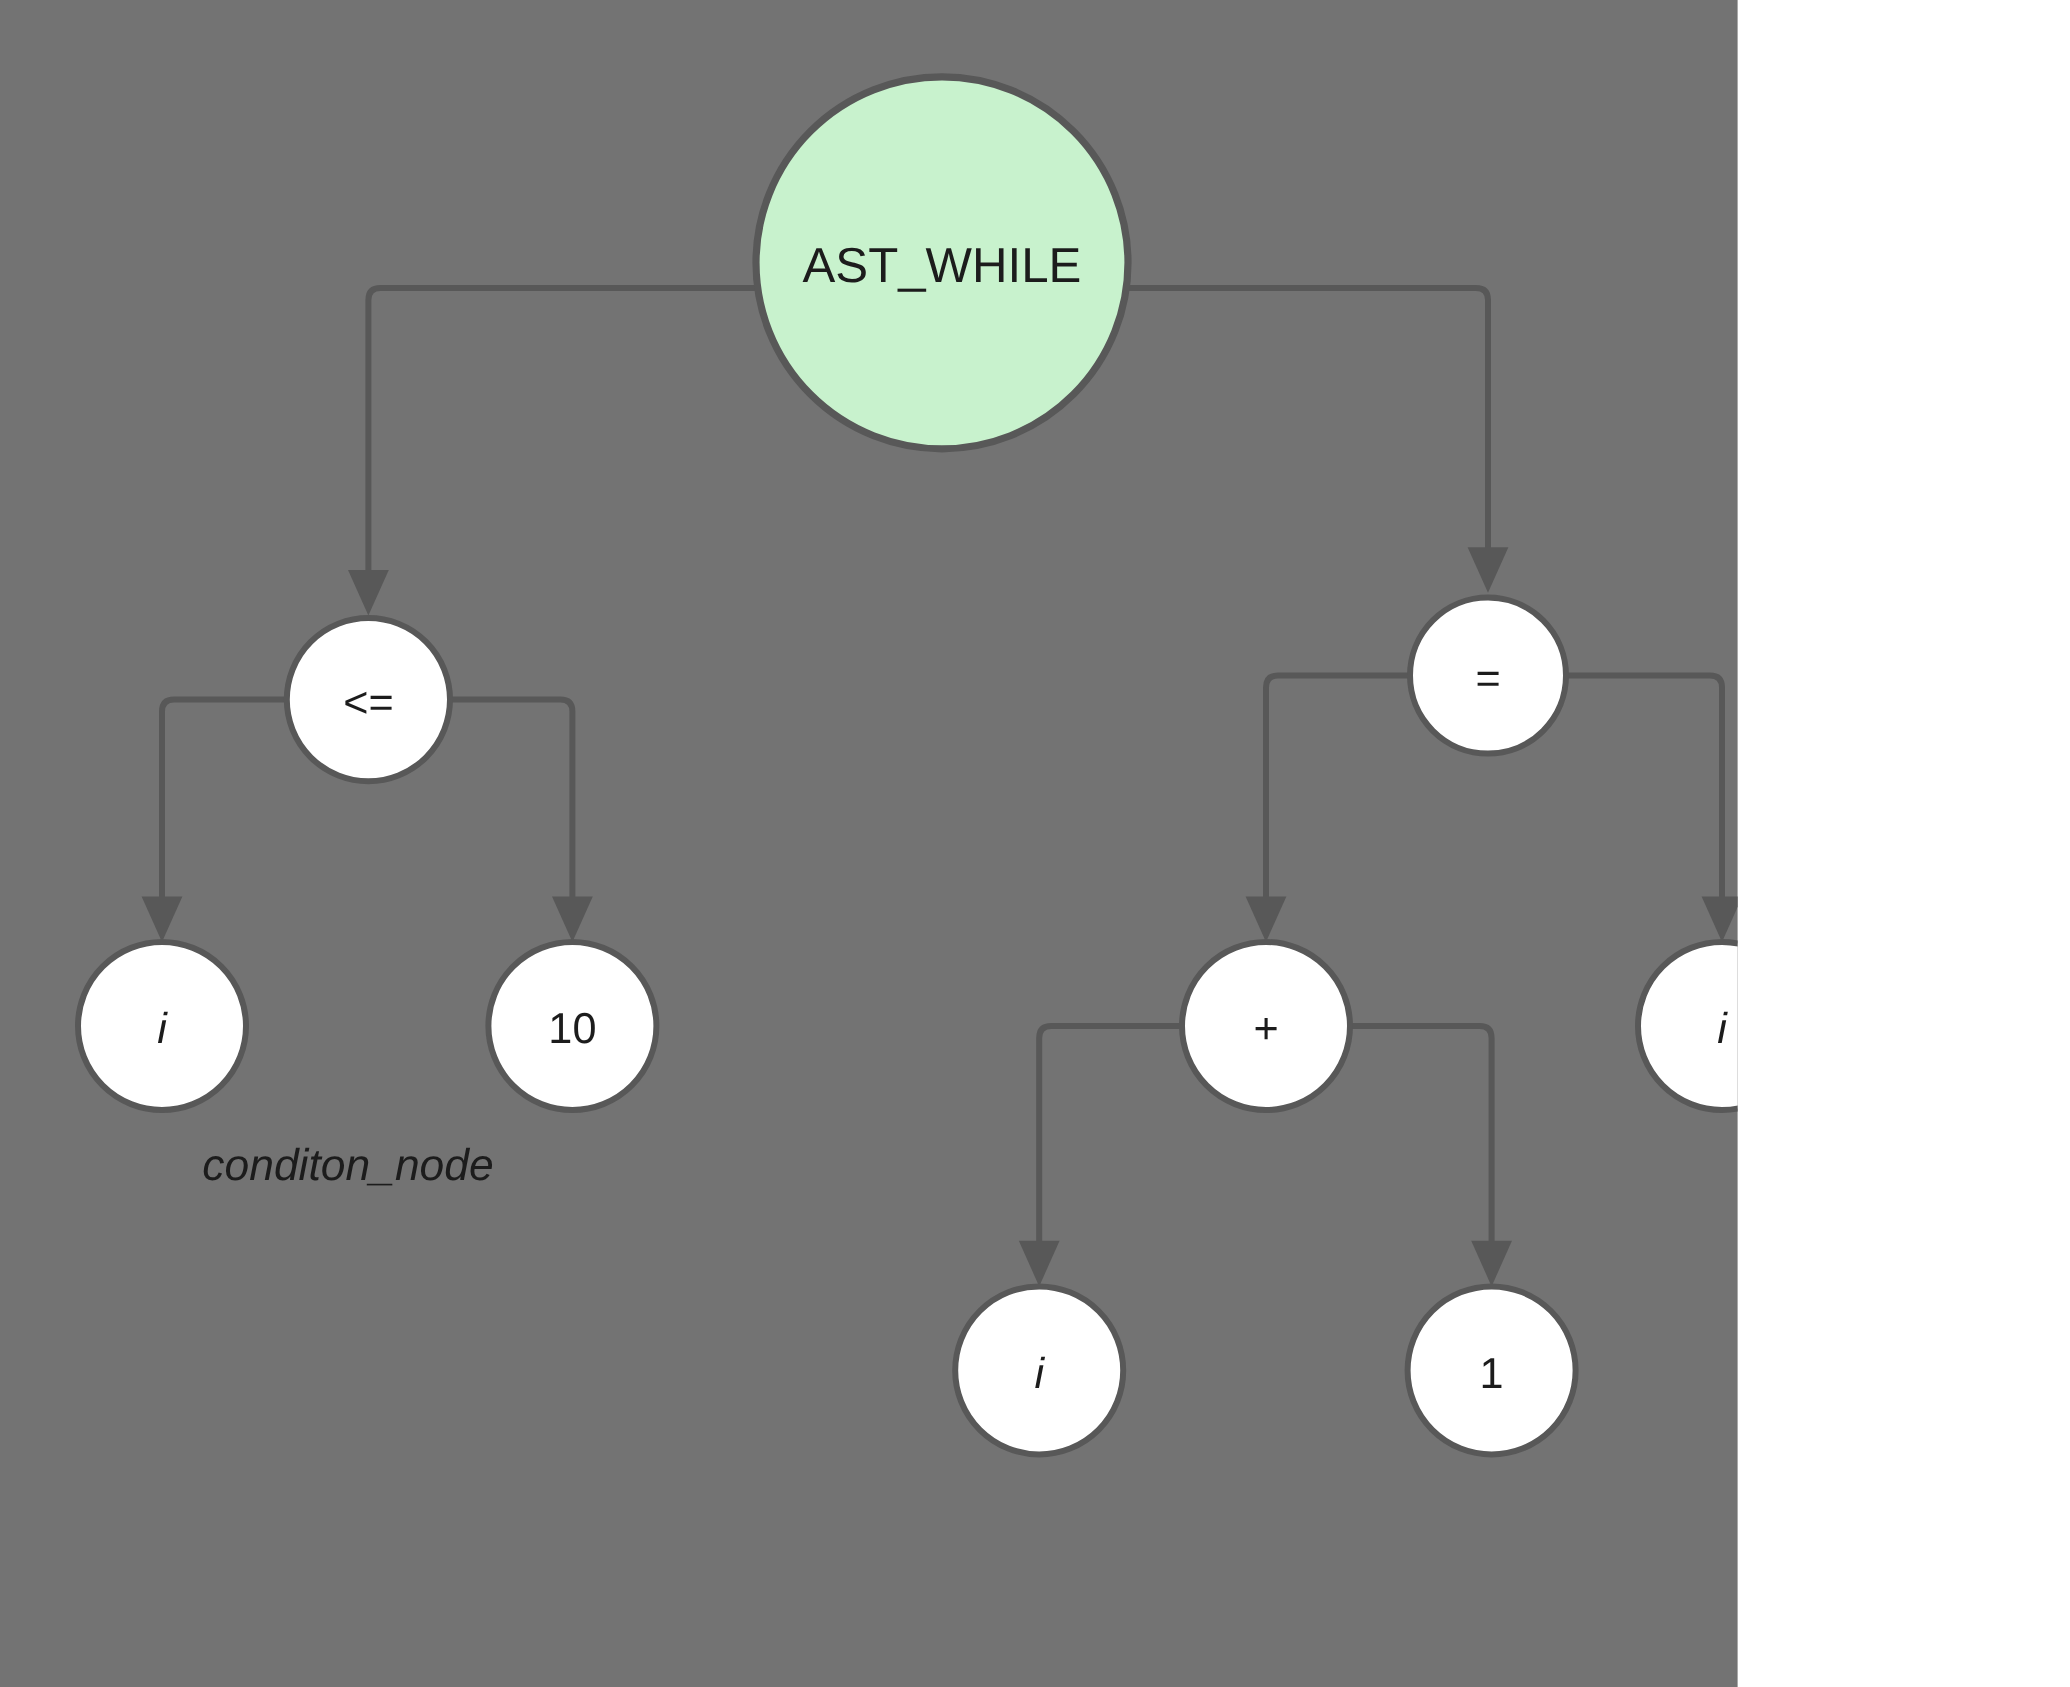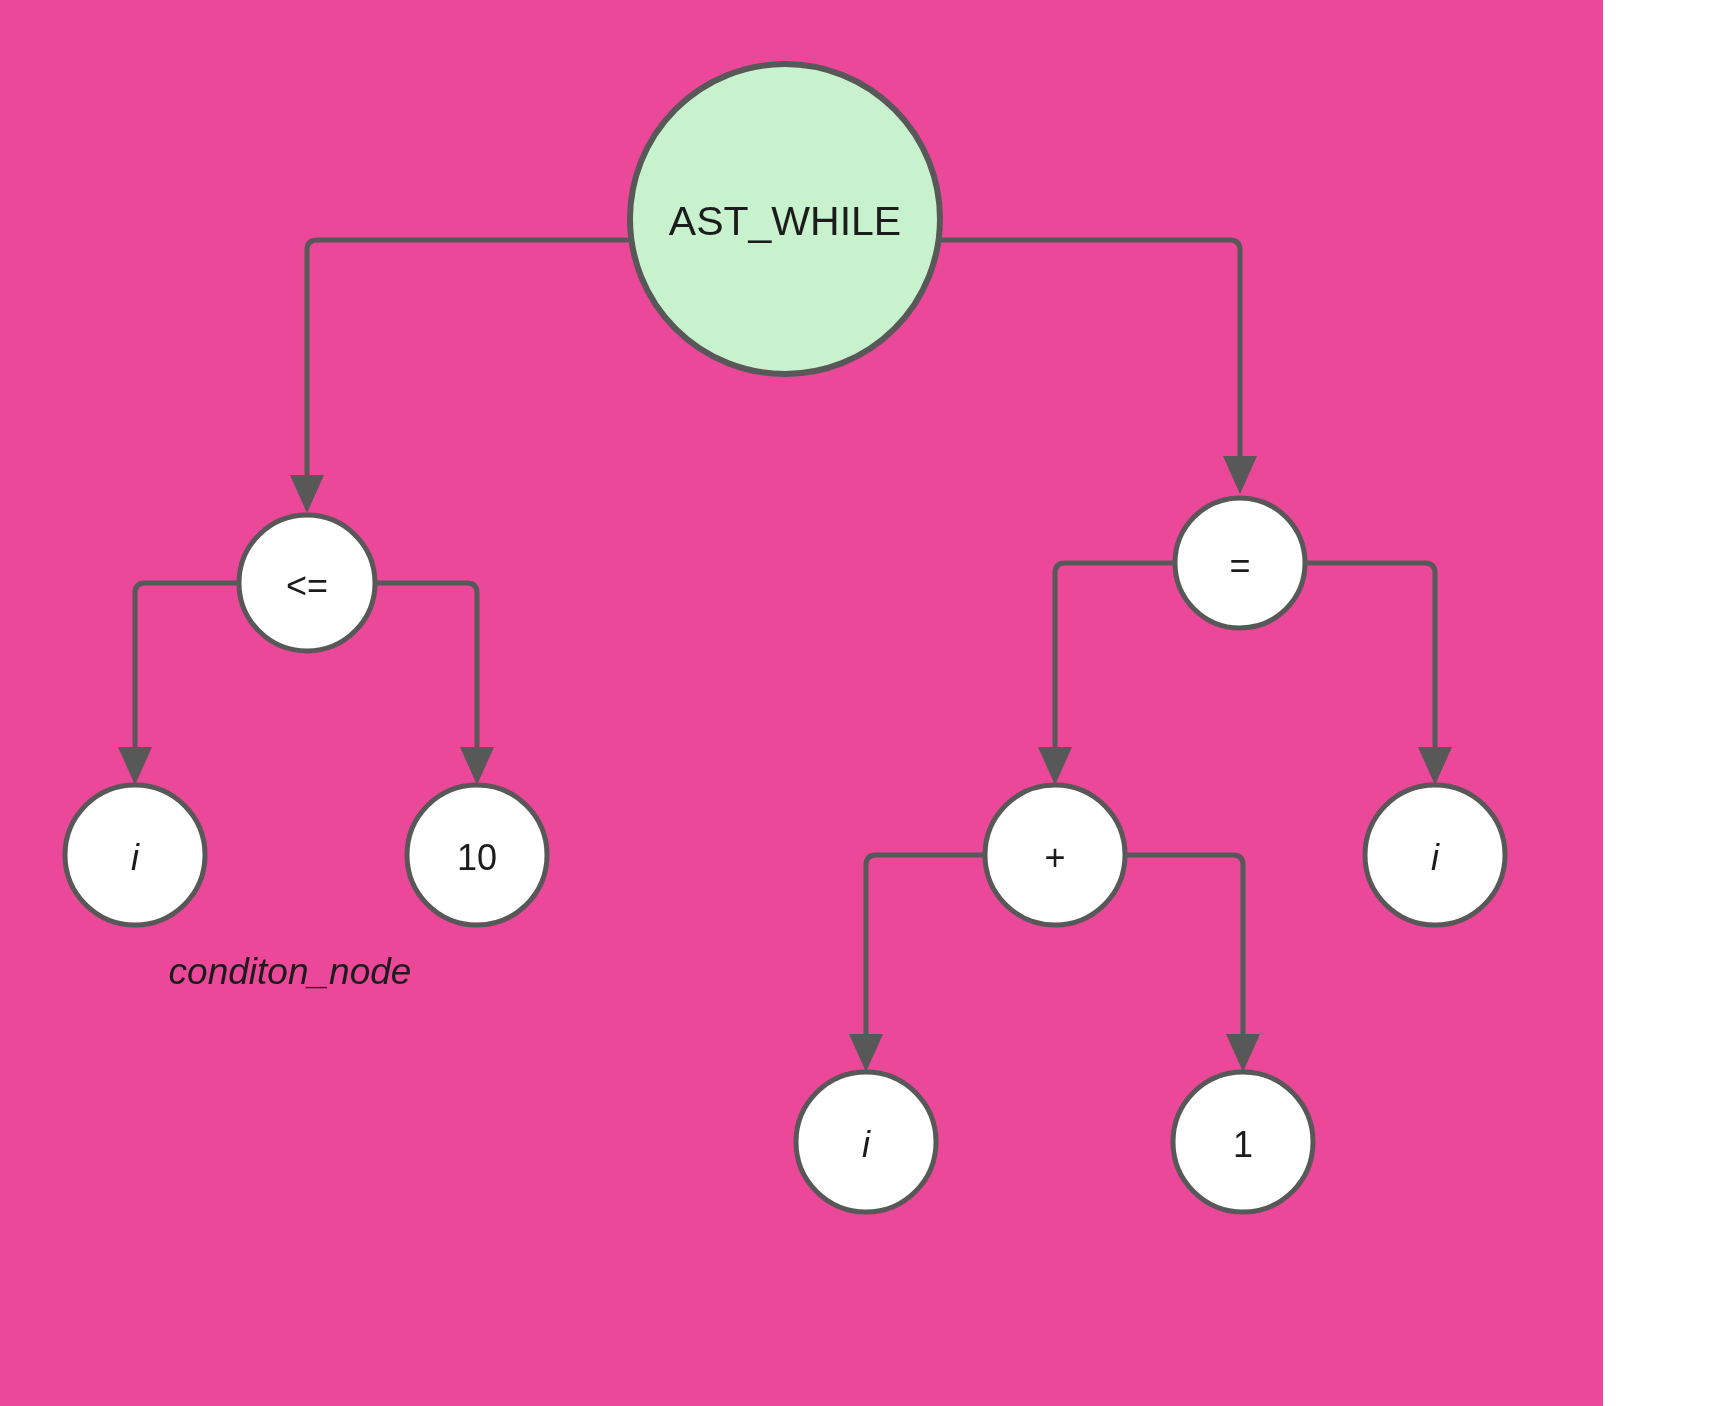--- a/index.html
+++ b/index.html
@@ -2,23 +2,23 @@
 <html><head>
 <meta charset="utf-8">
 <style>
   html, body {
     margin: 0;
     padding: 0;
     background: #ffffff;
   }
   #canvas {
     position: relative;
-    width: 1603px;
+    width: 1448px;
     height: 1406px;
-    background: #ec4899;
+    background: #737373;
     overflow: hidden;
     font-family: "Liberation Sans", sans-serif;
   }
   svg#tree {
     position: absolute;
     left: 0;
     top: 0;
     width: 1725px;
     height: 1406px;
   }

